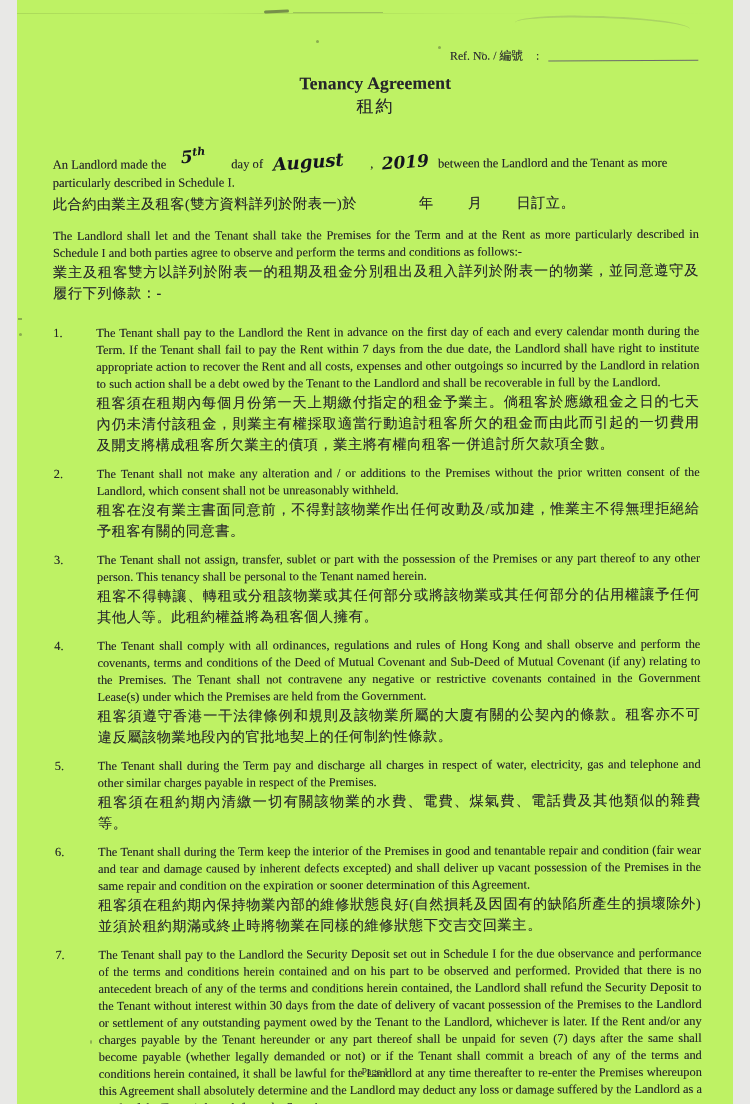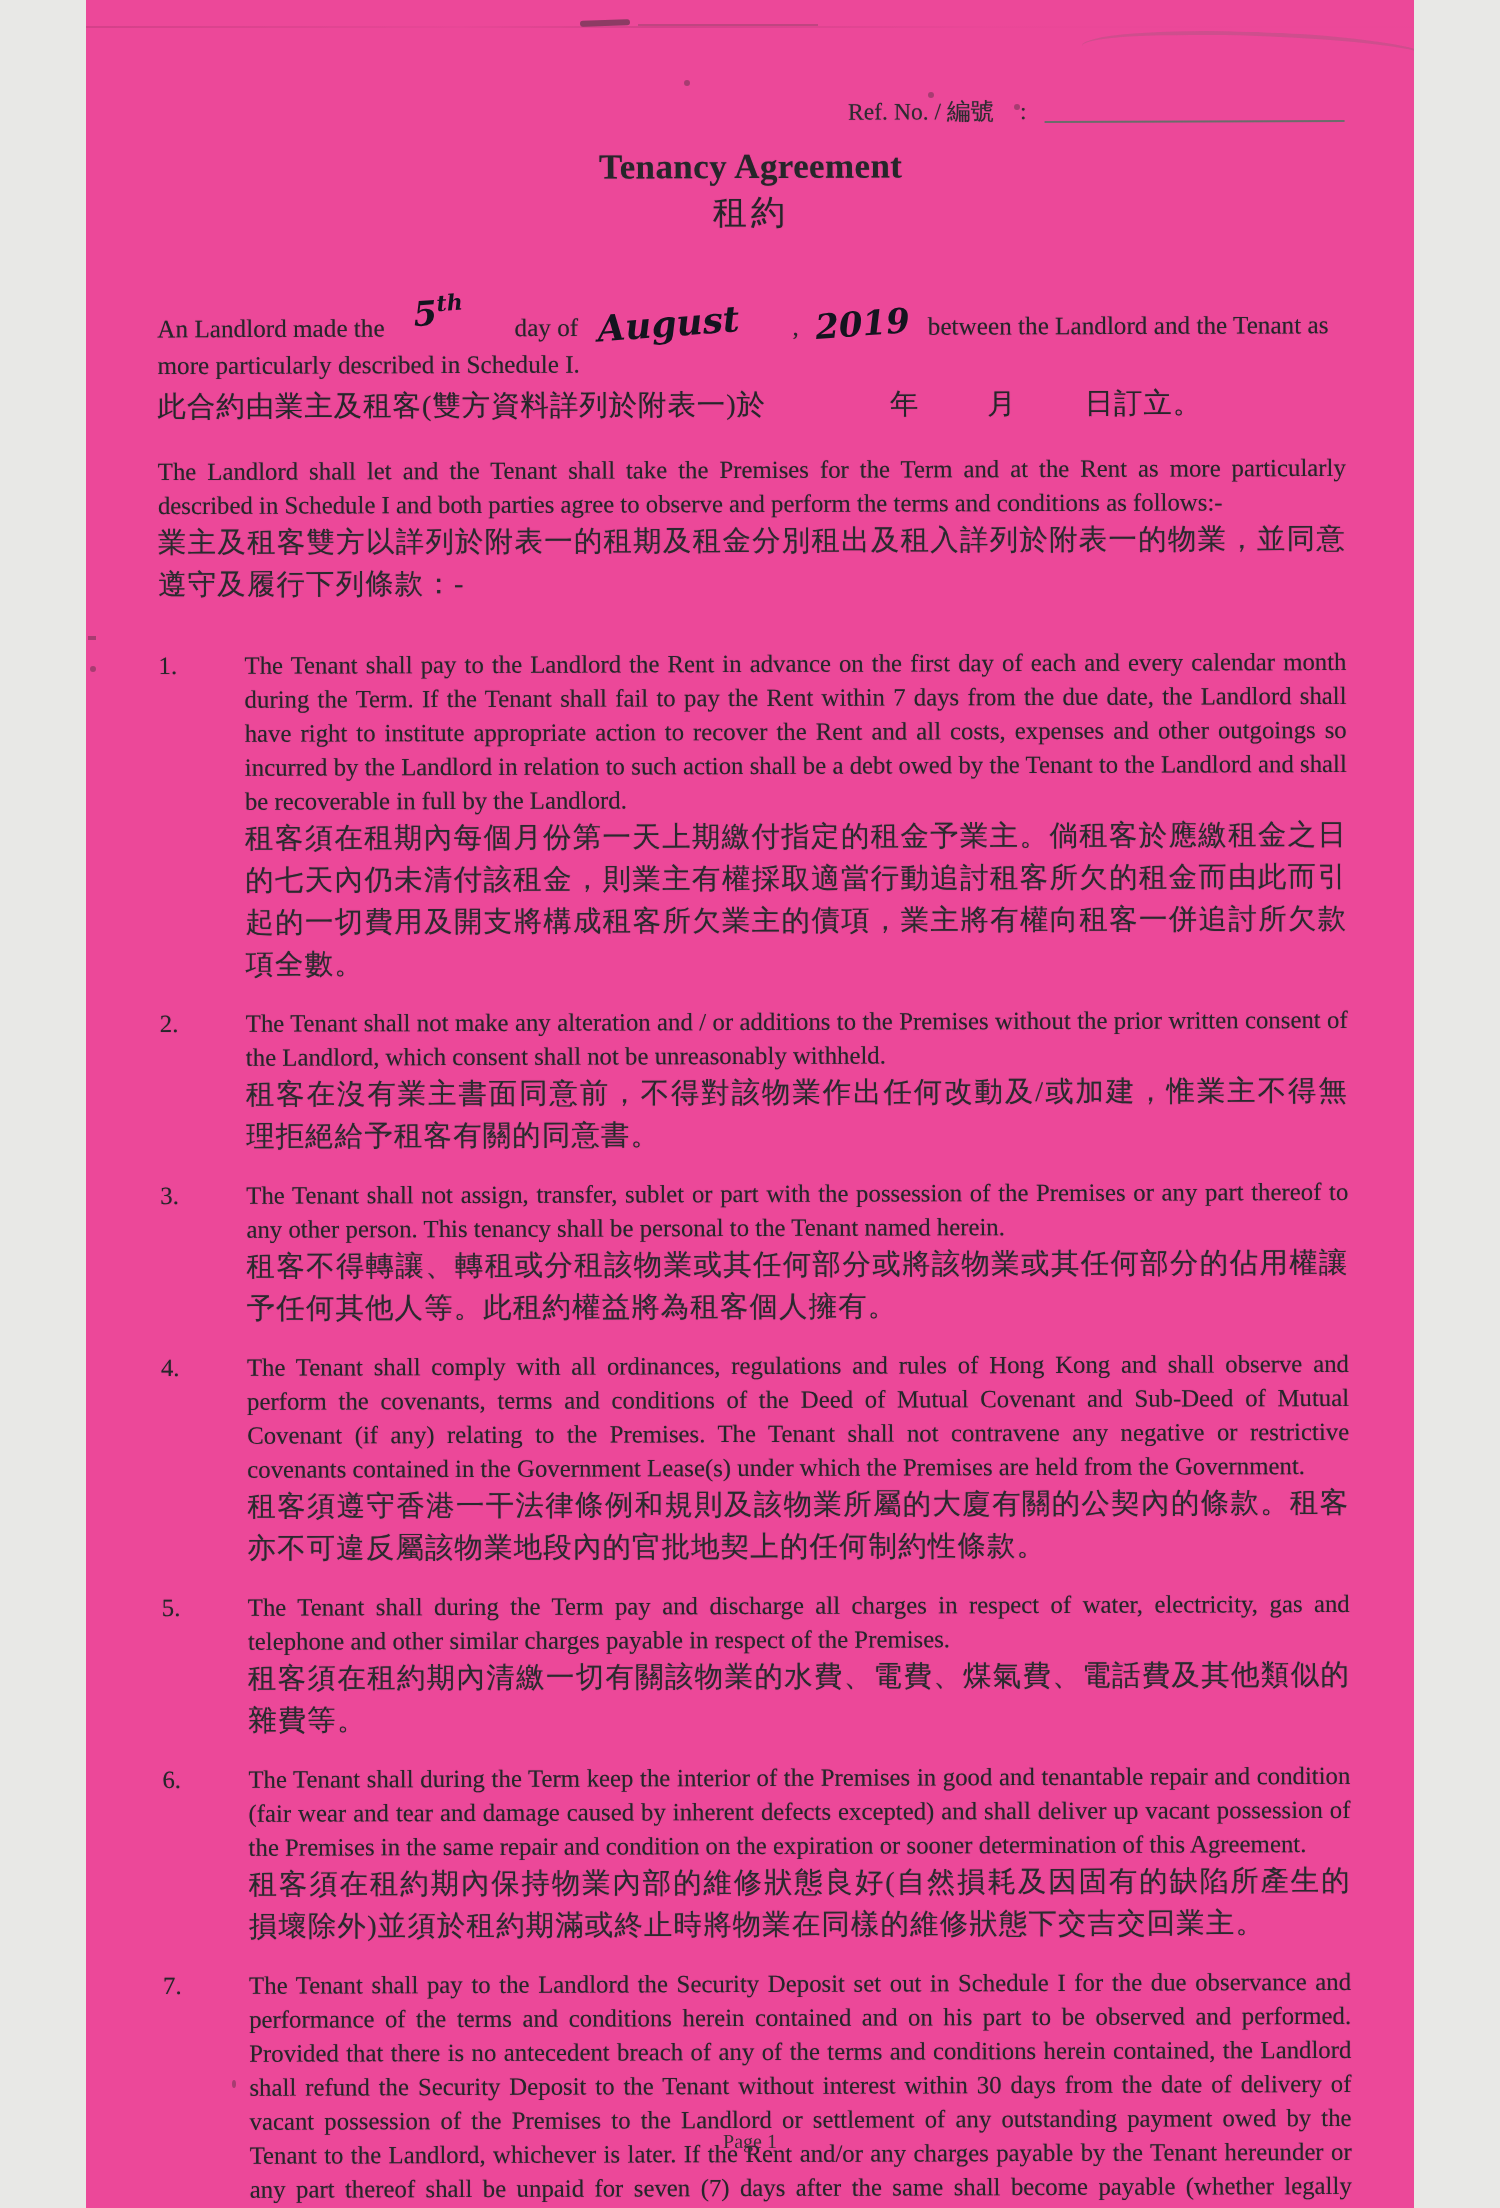--- a/index.html
+++ b/index.html
@@ -1,20 +1,20 @@
 <!DOCTYPE html>
 <html><head>
 <meta charset="utf-8">
 <style>
   html,body{margin:0;padding:0;background:#e8e8e6;}
   .page{
     position:relative;
-    width:664px;height:1104px;
+    width:716px;height:1104px;
     margin:0 auto;
-    background:#ec4899;
+    background:#bef264;
     overflow:hidden;
     font-family:"Liberation Serif","DejaVu Serif",serif;
     color:#26262a;
     box-sizing:border-box;
   }
   .tilt{
     position:absolute;inset:0;
     padding:0 33px 0 37px;
     box-sizing:border-box;
     transform:rotate(-0.2deg);

